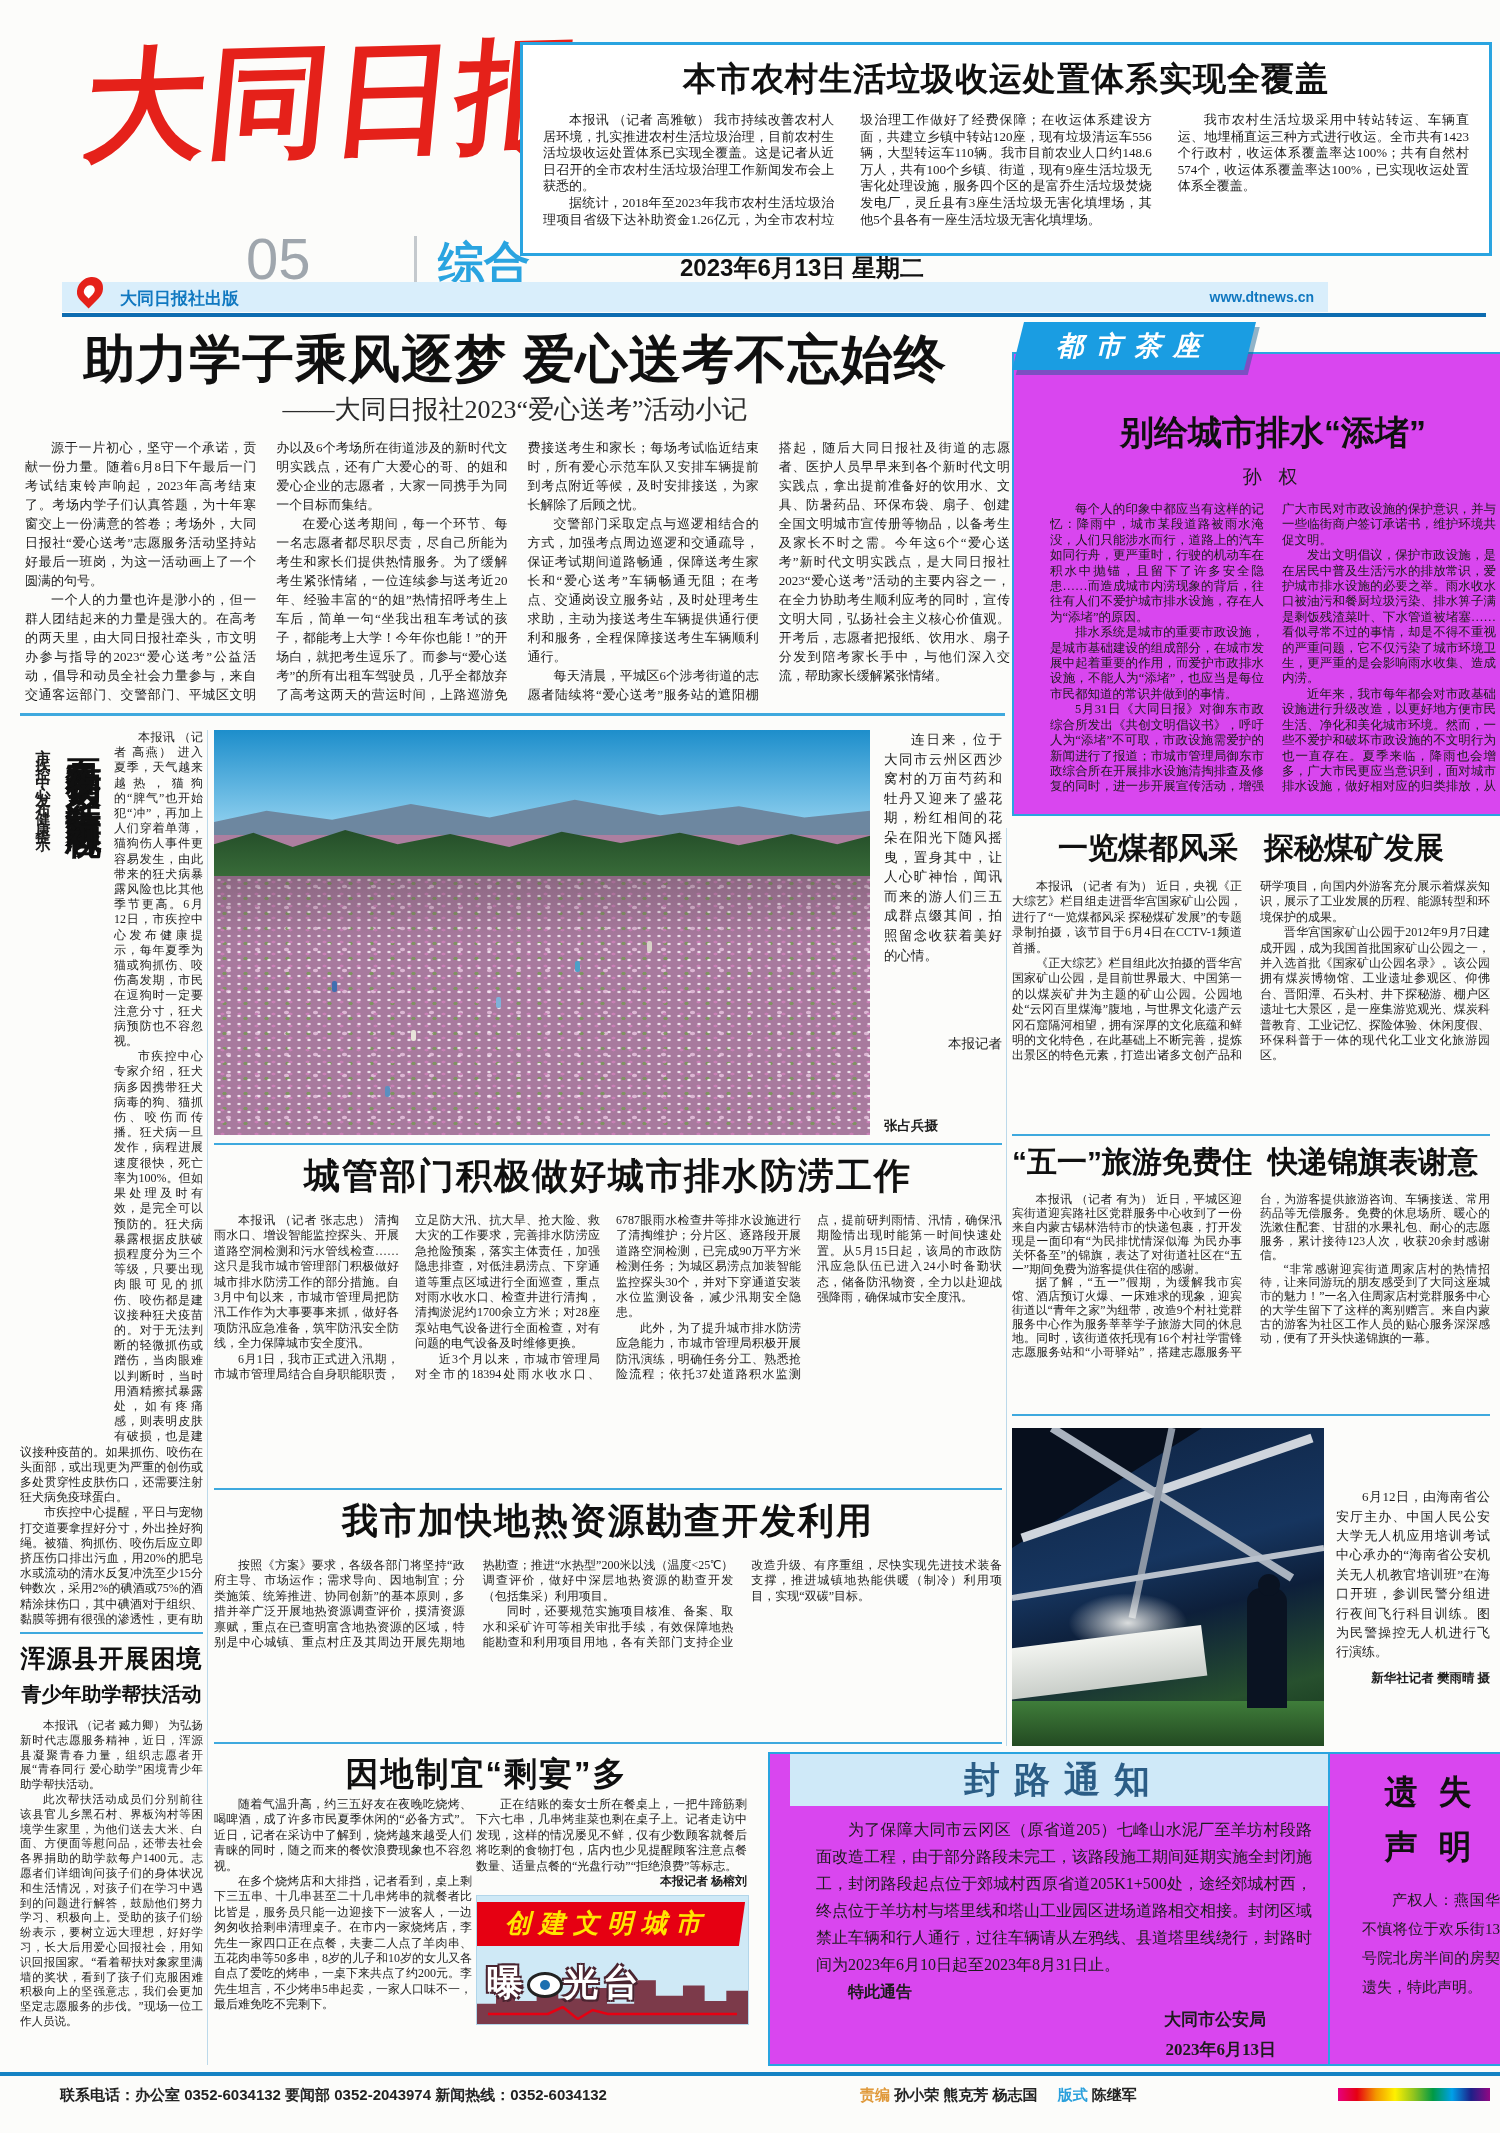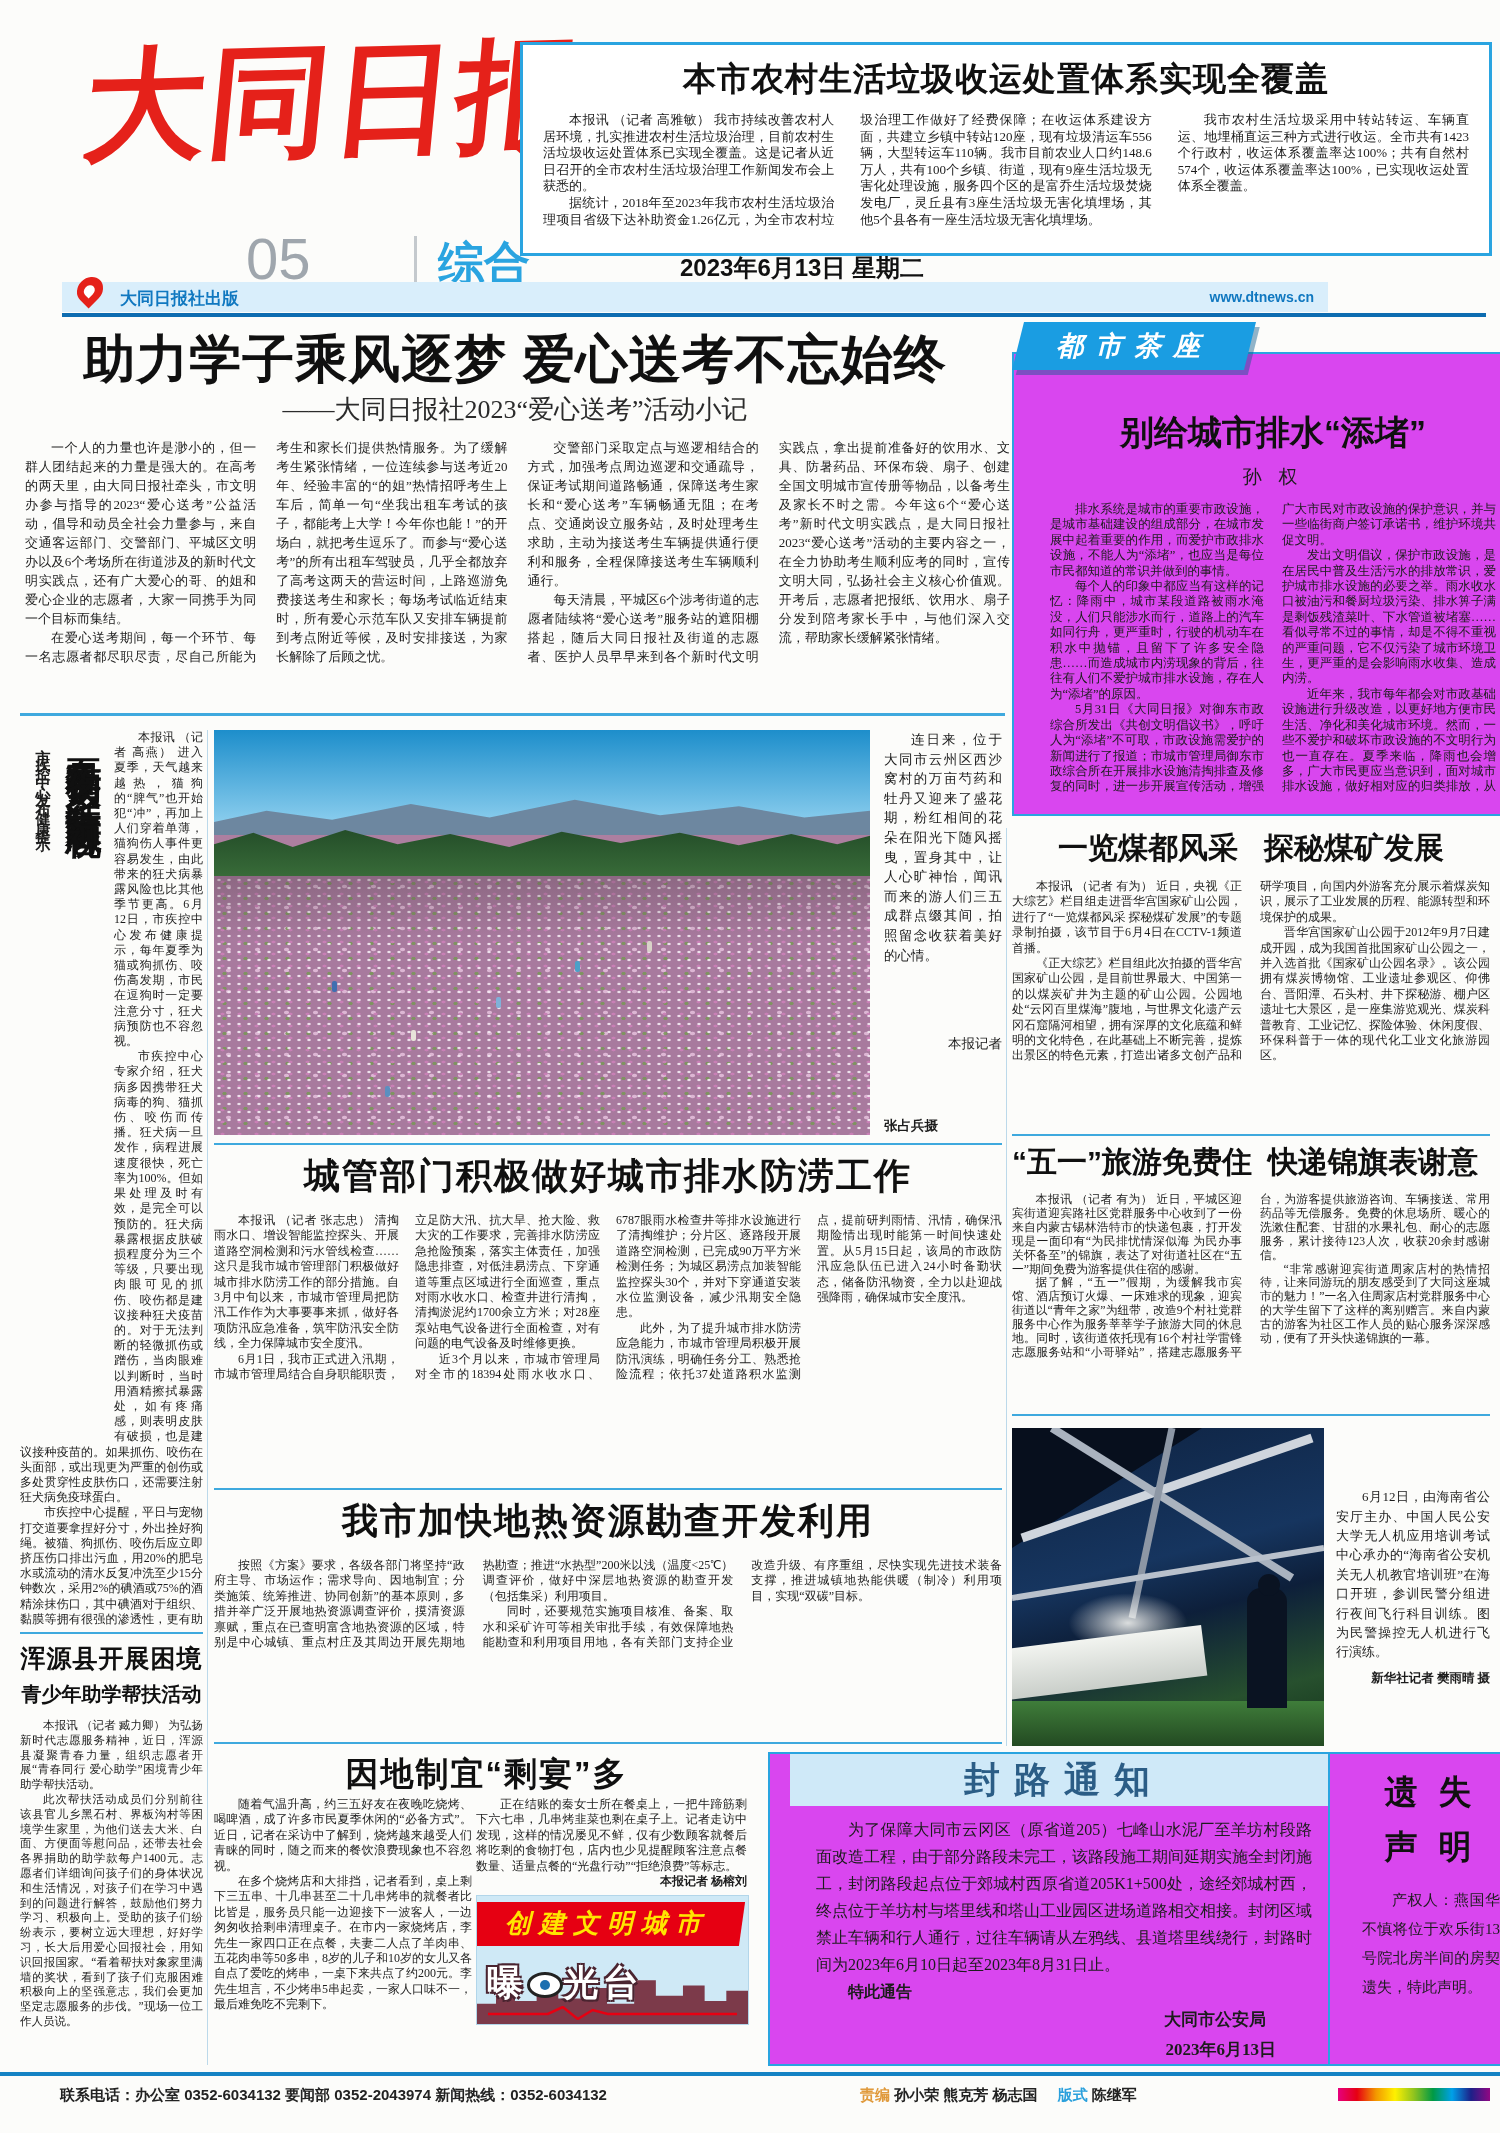--- a/index.html
+++ b/index.html
@@ -105,34 +105,35 @@
         <i></i>
       </div>
     <div class="abs bandTxt" style="left:58px;top:5px;">大同日报社出版</div>
     <div class="abs webTxt" style="right:14px;top:7px;">www.dtnews.cn</div>
   </div>
   <div class="abs" style="left:62px;top:313px;width:1424px;height:4px;background:#0d6cb0;"></div>
 
   <div class="abs hl" style="left:20px;top:325px;width:990px;text-align:center;font-size:52px;letter-spacing:1px;">助力学子乘风逐梦    爱心送考不忘始终</div>
   <div class="abs" style="left:20px;top:392px;width:990px;text-align:center;font-size:26px;color:#2b2b2b;">——大同日报社2023“爱心送考”活动小记</div>
   <div class="abs cols" style="left:25px;top:438px;width:985px;height:282px;column-count:4;column-gap:20px;font-size:13px;line-height:19px;">
+    <p>源于一片初心，坚守一个承诺，贡献一份力量。随着6月8日下午最后一门考试结束铃声响起，2023年高考结束了。考场内学子们认真答题，为十年寒窗交上一份满意的答卷；考场外，大同日报社“爱心送考”志愿服务活动坚持站好最后一班岗，为这一活动画上了一个圆满的句号。</p>
     <p>一个人的力量也许是渺小的，但一群人团结起来的力量是强大的。在高考的两天里，由大同日报社牵头，市文明办参与指导的2023“爱心送考”公益活动，倡导和动员全社会力量参与，来自交通客运部门、交警部门、平城区文明办以及6个考场所在街道涉及的新时代文明实践点，还有广大爱心的哥、的姐和爱心企业的志愿者，大家一同携手为同一个目标而集结。</p>
     <p>在爱心送考期间，每一个环节、每一名志愿者都尽职尽责，尽自己所能为考生和家长们提供热情服务。为了缓解考生紧张情绪，一位连续参与送考近20年、经验丰富的“的姐”热情招呼考生上车后，简单一句“坐我出租车考试的孩子，都能考上大学！今年你也能！”的开场白，就把考生逗乐了。而参与“爱心送考”的所有出租车驾驶员，几乎全都放弃了高考这两天的营运时间，上路巡游免费接送考生和家长；每场考试临近结束时，所有爱心示范车队又安排车辆提前到考点附近等候，及时安排接送，为家长解除了后顾之忧。</p>
     <p>交警部门采取定点与巡逻相结合的方式，加强考点周边巡逻和交通疏导，保证考试期间道路畅通，保障送考生家长和“爱心送考”车辆畅通无阻；在考点、交通岗设立服务站，及时处理考生求助，主动为接送考生车辆提供通行便利和服务，全程保障接送考生车辆顺利通行。</p>
     <p>每天清晨，平城区6个涉考街道的志愿者陆续将“爱心送考”服务站的遮阳棚搭起，随后大同日报社及街道的志愿者、医护人员早早来到各个新时代文明实践点，拿出提前准备好的饮用水、文具、防暑药品、环保布袋、扇子、创建全国文明城市宣传册等物品，以备考生及家长不时之需。今年这6个“爱心送考”新时代文明实践点，是大同日报社2023“爱心送考”活动的主要内容之一，在全力协助考生顺利应考的同时，宣传文明大同，弘扬社会主义核心价值观。开考后，志愿者把报纸、饮用水、扇子分发到陪考家长手中，与他们深入交流，帮助家长缓解紧张情绪。</p>
 
   </div>
   <div class="abs rule-c" style="left:20px;top:713px;width:985px;height:3px;"></div>
 
   <div class="abs cybox2" style="left:1012px;top:352px;width:478px;height:460px;">
     <div class="hl" style="text-align:center;font-size:34px;margin-top:56px;">别给城市排水“添堵”</div>
     <div style="text-align:center;font-size:19px;margin-top:8px;letter-spacing:6px;">孙  权</div>
     <div class="cols kai" style="column-count:2;column-gap:18px;margin:12px 16px 0 16px;height:306px;font-size:12.5px;line-height:15.4px;">
+      <p>每个人的印象中都应当有这样的记忆：降雨中，城市某段道路被雨水淹没，人们只能涉水而行，道路上的汽车如同行舟，更严重时，行驶的机动车在积水中抛锚，且留下了许多安全隐患……而造成城市内涝现象的背后，往往有人们不爱护城市排水设施，存在人为“添堵”的原因。</p>
       <p>排水系统是城市的重要市政设施，是城市基础建设的组成部分，在城市发展中起着重要的作用，而爱护市政排水设施，不能人为“添堵”，也应当是每位市民都知道的常识并做到的事情。</p>
-      <p>每个人的印象中都应当有这样的记忆：降雨中，城市某段道路被雨水淹没，人们只能涉水而行，道路上的汽车如同行舟，更严重时，行驶的机动车在积水中抛锚，且留下了许多安全隐患……而造成城市内涝现象的背后，往往有人们不爱护城市排水设施，存在人为“添堵”的原因。</p>
       <p>5月31日《大同日报》对御东市政综合所发出《共创文明倡议书》，呼吁人为“添堵”不可取，市政设施需爱护的新闻进行了报道；市城市管理局御东市政综合所在开展排水设施清掏排查及修复的同时，进一步开展宣传活动，增强广大市民对市政设施的保护意识，并与一些临街商户签订承诺书，维护环境共促文明。</p>
       <p>发出文明倡议，保护市政设施，是在居民中普及生活污水的排放常识，爱护城市排水设施的必要之举。雨水收水口被油污和餐厨垃圾污染、排水箅子满是剩饭残渣菜叶、下水管道被堵塞……看似寻常不过的事情，却是不得不重视的严重问题，它不仅污染了城市环境卫生，更严重的是会影响雨水收集、造成内涝。</p>
       <p>近年来，我市每年都会对市政基础设施进行升级改造，以更好地方便市民生活、净化和美化城市环境。然而，一些不爱护和破坏市政设施的不文明行为也一直存在。夏季来临，降雨也会增多，广大市民更应当意识到，面对城市排水设施，做好相对应的归类排放，从排放源头做起，避免给城市排水设施人为“添堵”。</p>
     </div>
   </div>
   <div class="abs teaBanner" style="left:1018px;top:322px;width:232px;height:48px;">
     <span>都市茶座</span>
   </div>
 
   <div class="abs" style="left:20px;top:730px;width:183px;height:895px;overflow:hidden;">

